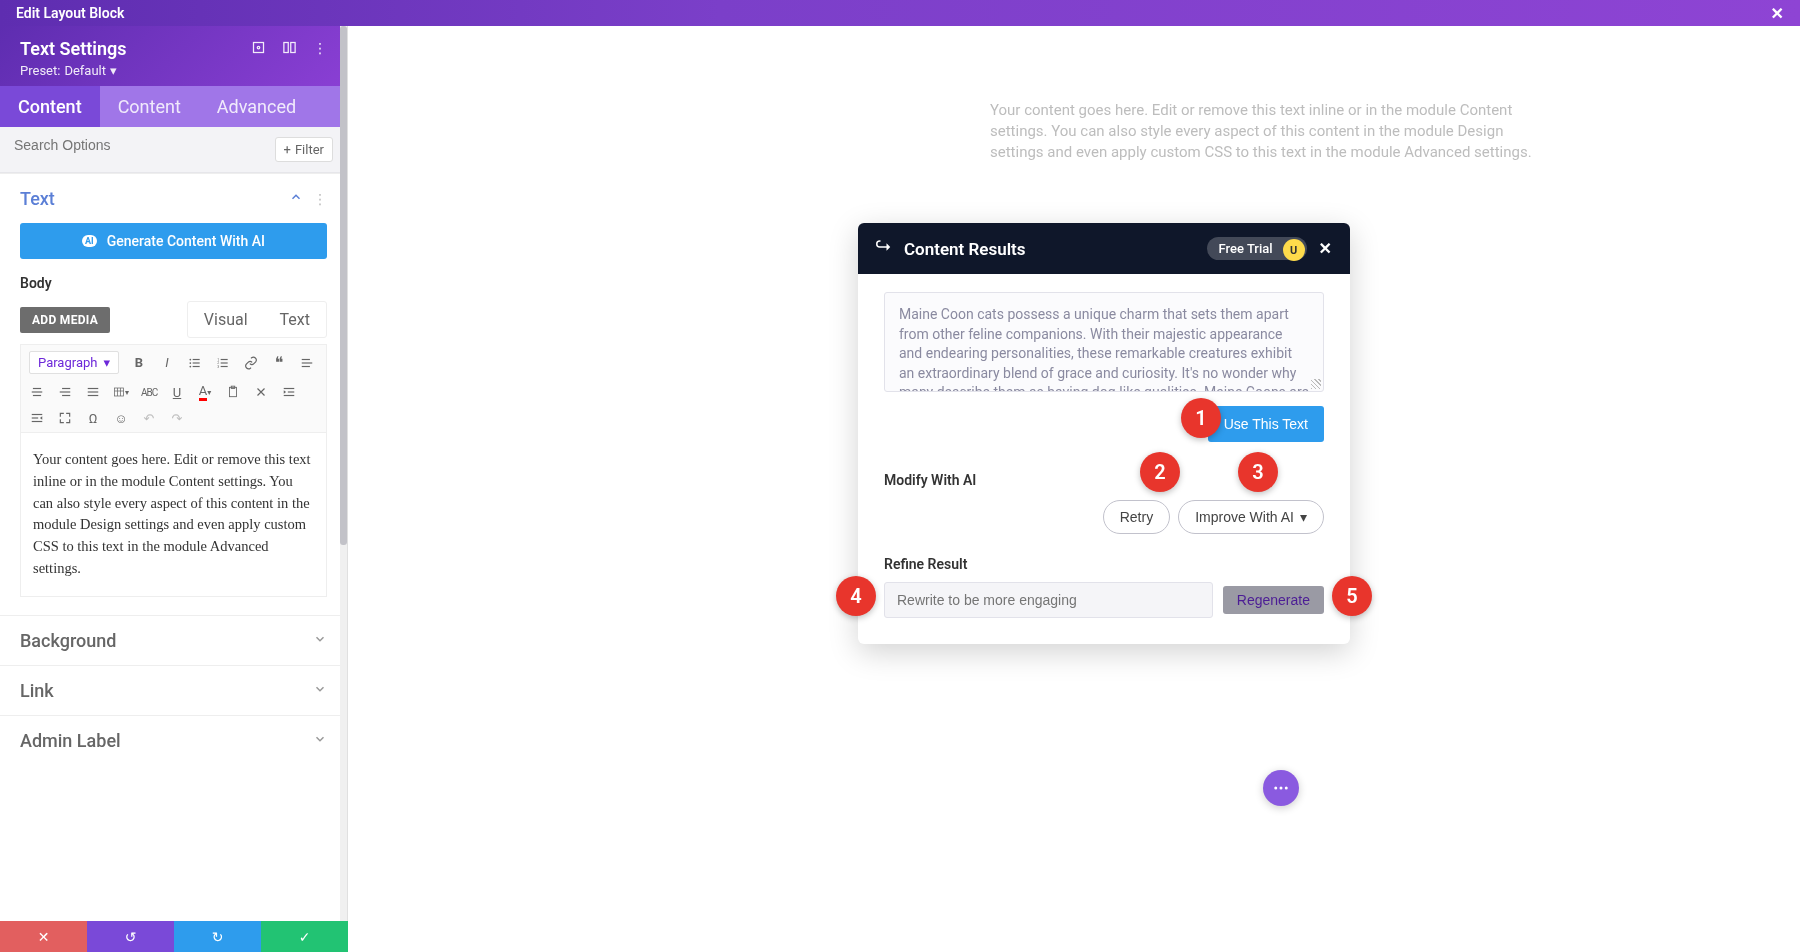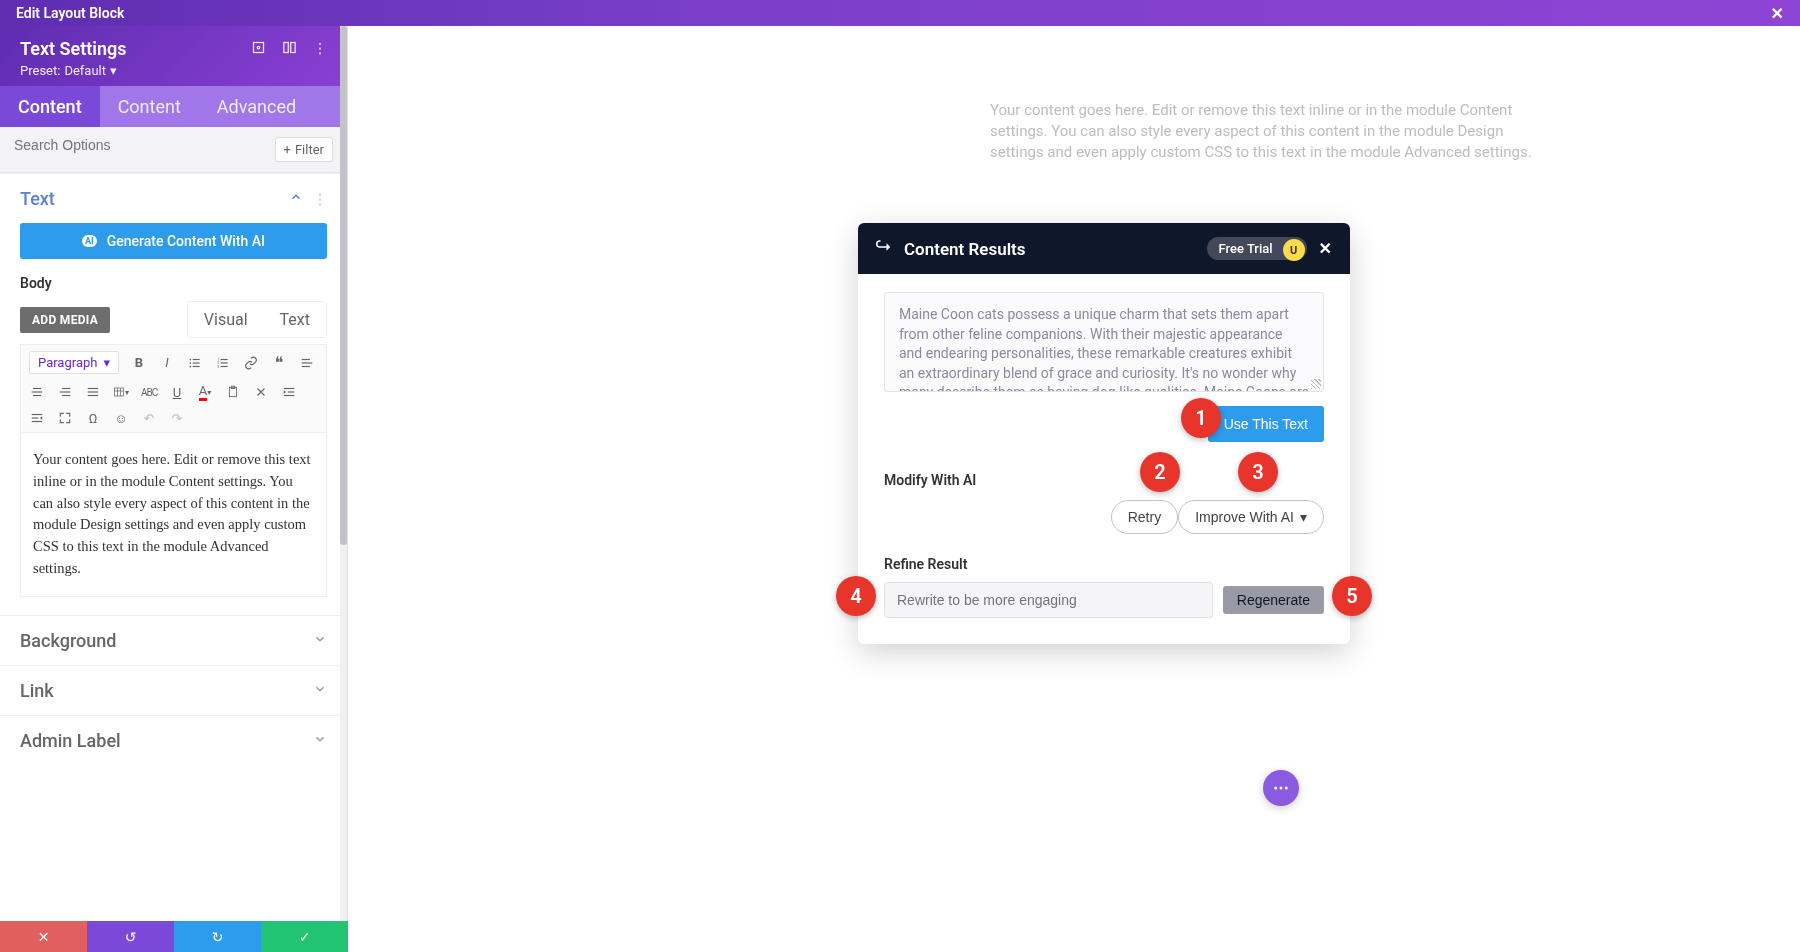--- a/index.html
+++ b/index.html
@@ -85,26 +85,26 @@
 .free-trial-pill .yellow { position: absolute; right: 2px; top: 2px; width: 22px; height: 22px; border-radius: 50%; background: #fedb4b; color: #333; font-weight: 700; font-size: 11px; display: flex; align-items: center; justify-content: center; }
 .cr-head .close-dlg { margin-left: 12px; cursor: pointer; font-size: 16px; font-weight: 700; }
 
 .cr-body { padding: 18px 26px 26px; }
 .result-box { border: 1px solid #e2e2ea; border-radius: 3px; background: #fbfbfd; padding: 12px 14px; font-size: 14px; color: #8a8aa0; line-height: 1.4; height: 100px; overflow: hidden; position: relative; }
 .result-box .resize { position: absolute; right: 2px; bottom: 2px; width: 10px; height: 10px; background: repeating-linear-gradient(45deg, #bbb, #bbb 1px, transparent 1px, transparent 3px); cursor: nwse-resize; }
 .use-row { display: flex; justify-content: flex-end; margin-top: 14px; position: relative; }
 .use-btn { background: #2e9ced; color: #fff; border: none; border-radius: 3px; padding: 10px 16px; font-size: 14px; font-weight: 500; cursor: pointer; }
 .modify-row { display: flex; align-items: center; margin-top: 30px; position: relative; }
 .modify-label { font-weight: 600; font-size: 14px; color: #333; flex: 1; }
-.modify-btns { display: flex; gap: 0; }
+.modify-btns { display: flex; gap: 8px; }
 .obtn { border: 1px solid #c2c2cc; background: #fff; border-radius: 18px; padding: 8px 16px; font-size: 14px; color: #444; cursor: pointer; display: flex; align-items: center; gap: 6px; }
 .refine-label { font-weight: 600; font-size: 14px; color: #333; margin-top: 22px; }
 .refine-row { display: flex; gap: 10px; margin-top: 10px; position: relative; align-items: center; }
 .refine-input { flex: 1; border: 1px solid #e2e2ea; background: #f5f5f8; border-radius: 3px; padding: 9px 12px; font-size: 14px; color: #888; outline: none; }
-.regen-btn { background: #9a9aa4; color: #0f172a; border: none; border-radius: 3px; padding: 6px 14px; font-size: 14px; cursor: pointer; }
+.regen-btn { background: #9a9aa4; color: #4c1d95; border: none; border-radius: 3px; padding: 6px 14px; font-size: 14px; cursor: pointer; }
 
 
 .callout { position: absolute; width: 40px; height: 40px; border-radius: 50%; background: #e8352c; color: #fff; font-weight: 600; font-size: 20px; display: flex; align-items: center; justify-content: center; box-shadow: 0 2px 6px rgba(0,0,0,0.25); z-index: 5; }
 
 
 .fab { position: absolute; left: 915px; top: 744px; width: 36px; height: 36px; border-radius: 50%; background: #8a5ae0; color: #fff; display: flex; align-items: center; justify-content: center; cursor: pointer; box-shadow: 0 2px 8px rgba(0,0,0,0.2); }
 
 
 .scroll-sim { position: absolute; right: 0; top: 0; width: 7px; height: 100%; background: #f0f0f0; }
 .scroll-thumb { position: absolute; right: 0; width: 7px; background: #c2c2c8; border-radius: 3px; }

